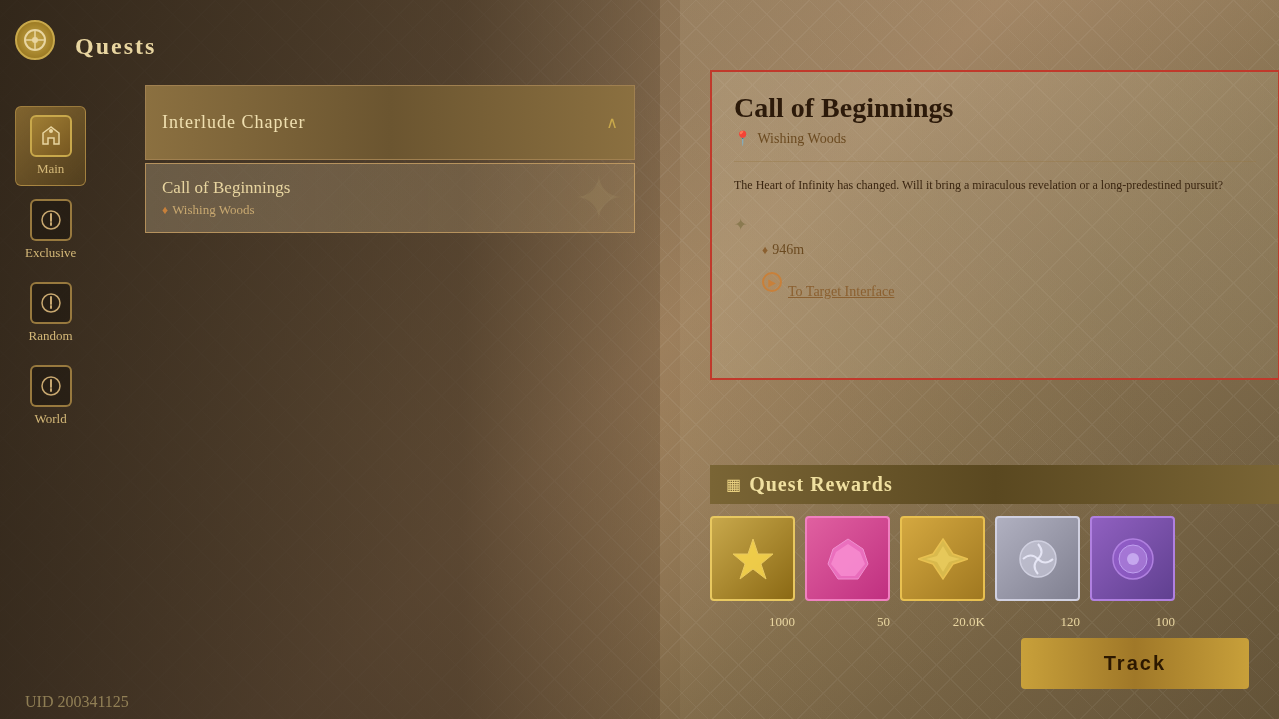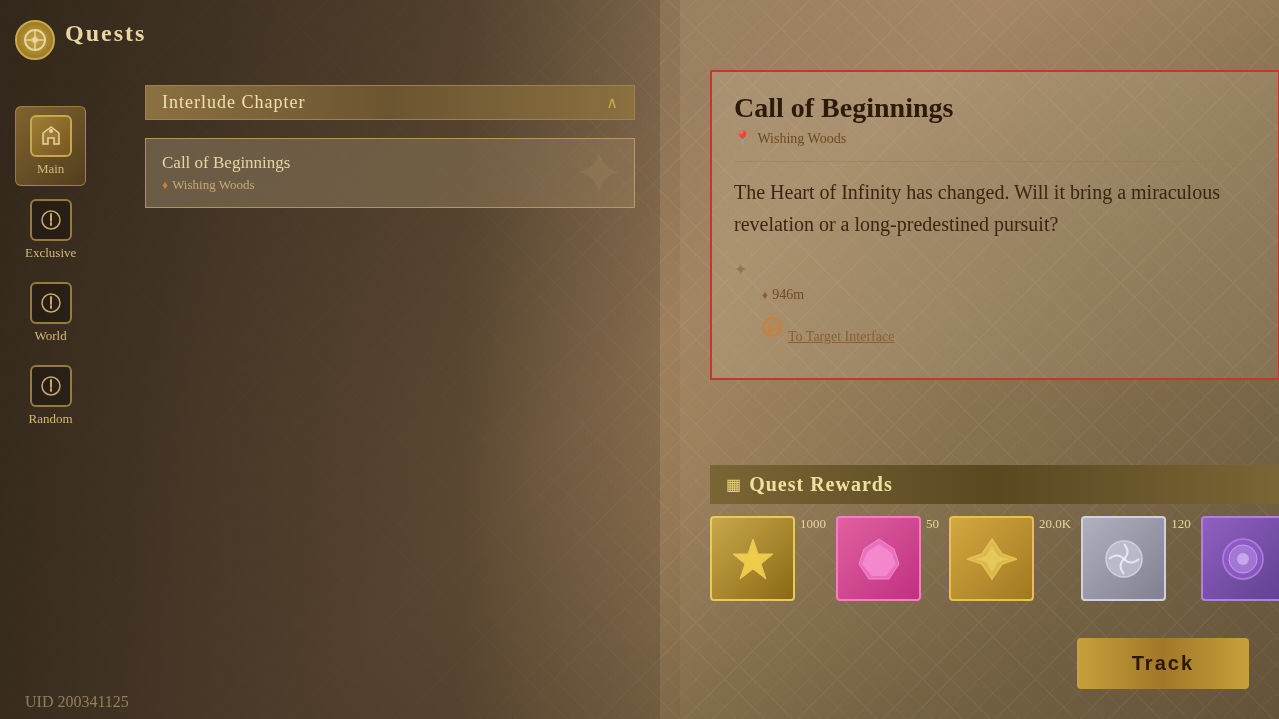--- a/index.html
+++ b/index.html
@@ -35,22 +35,22 @@
       height: 719px;
       background: linear-gradient(to right, rgba(40,30,20,0.85) 0%, rgba(60,45,30,0.7) 70%, rgba(80,60,40,0.3) 100%);
     }
 
     
     .header {
       position: absolute;
       top: 20px;
       left: 15px;
       display: flex;
-      align-items: flex-start;
-      gap: 10px;
+      align-items: flex-end;
+      gap: 20px;
     }
 
     .header-icon {
       width: 40px;
       height: 40px;
       border-radius: 50%;
       background: radial-gradient(circle, #c8a84b, #8b6914);
       border: 2px solid #c8a84b;
       display: flex;
       align-items: center;
@@ -119,26 +119,26 @@
     .quest-list {
       position: absolute;
       left: 145px;
       top: 85px;
       width: 490px;
     }
 
     .chapter-header {
       background: linear-gradient(to right, #8b7040, #6b5530, #8b7040);
       border: 1px solid #a08050;
-      padding: 6px 16px;
+      padding: 26px 16px;
       display: flex;
       justify-content: space-between;
       align-items: center;
       cursor: pointer;
-      margin-bottom: 18px;
+      margin-bottom: 3px;
     }
 
     .chapter-title {
       color: #f0e0b0;
       font-size: 18px;
       letter-spacing: 1px;
     }
 
     .chapter-arrow {
       color: #c8a84b;
@@ -232,21 +232,21 @@
     }
 
     .quest-divider {
       border: none;
       border-top: 1px solid rgba(150,120,70,0.4);
       margin-bottom: 14px;
     }
 
     .quest-description {
       color: #3a2510;
-      font-size: 20px;
+      font-size: 12px;
       line-height: 1.6;
       margin-bottom: 18px;
     }
 
     .quest-objective {
       display: flex;
       align-items: flex-start;
       gap: 10px;
       margin-bottom: 8px;
     }
@@ -336,22 +336,23 @@
       letter-spacing: 1px;
     }
 
     .rewards-grid {
       display: flex;
       gap: 10px;
     }
 
     .reward-item {
       display: flex;
-      align-items: flex-start;
-      gap: 5px;
+      flex-direction: column;
+      align-items: flex-end;
+      gap: 13px;
     }
 
     .reward-box {
       width: 85px;
       height: 85px;
       border-radius: 4px;
       display: flex;
       align-items: center;
       justify-content: center;
       position: relative;
@@ -389,21 +390,21 @@
       text-align: center;
     }
 
     
     .track-button {
       position: absolute;
       bottom: 30px;
       right: 30px;
       background: linear-gradient(to right, #c8a03a, #a07828, #c8a03a);
       border: none;
-      padding: 14px 55px;
+      padding: 14px 83px;
       cursor: pointer;
       border-radius: 4px;
     }
 
     .track-label {
       color: #2c1800;
       font-size: 20px;
       font-weight: bold;
       letter-spacing: 2px;
     }
@@ -467,31 +468,31 @@
       <span class="sidebar-label">Exclusive</span>
     </div>
 
     <div class="sidebar-item">
       <div class="sidebar-icon">
         <svg width="24" height="24" viewBox="0 0 24 24" fill="none">
           <circle cx="12" cy="12" r="9" stroke="#c8a870" stroke-width="1.5"></circle>
           <path d="M12 6 L12 13 M12 15 L12 17" stroke="#c8a870" stroke-width="2" stroke-linecap="round"></path>
         </svg>
       </div>
-      <span class="sidebar-label">World</span>
+      <span class="sidebar-label">Random</span>
     </div>
 
     <div class="sidebar-item">
       <div class="sidebar-icon">
         <svg width="24" height="24" viewBox="0 0 24 24" fill="none">
           <circle cx="12" cy="12" r="9" stroke="#c8a870" stroke-width="1.5"></circle>
           <path d="M12 6 L12 13 M12 15 L12 17" stroke="#c8a870" stroke-width="2" stroke-linecap="round"></path>
         </svg>
       </div>
-      <span class="sidebar-label">Random</span>
+      <span class="sidebar-label">World</span>
     </div>
   </div>
 
   <div class="quest-list">
     <div class="chapter-header">
       <span class="chapter-title">Interlude Chapter</span>
       <span class="chapter-arrow">∧</span>
     </div>
 
     <div class="quest-item selected">

